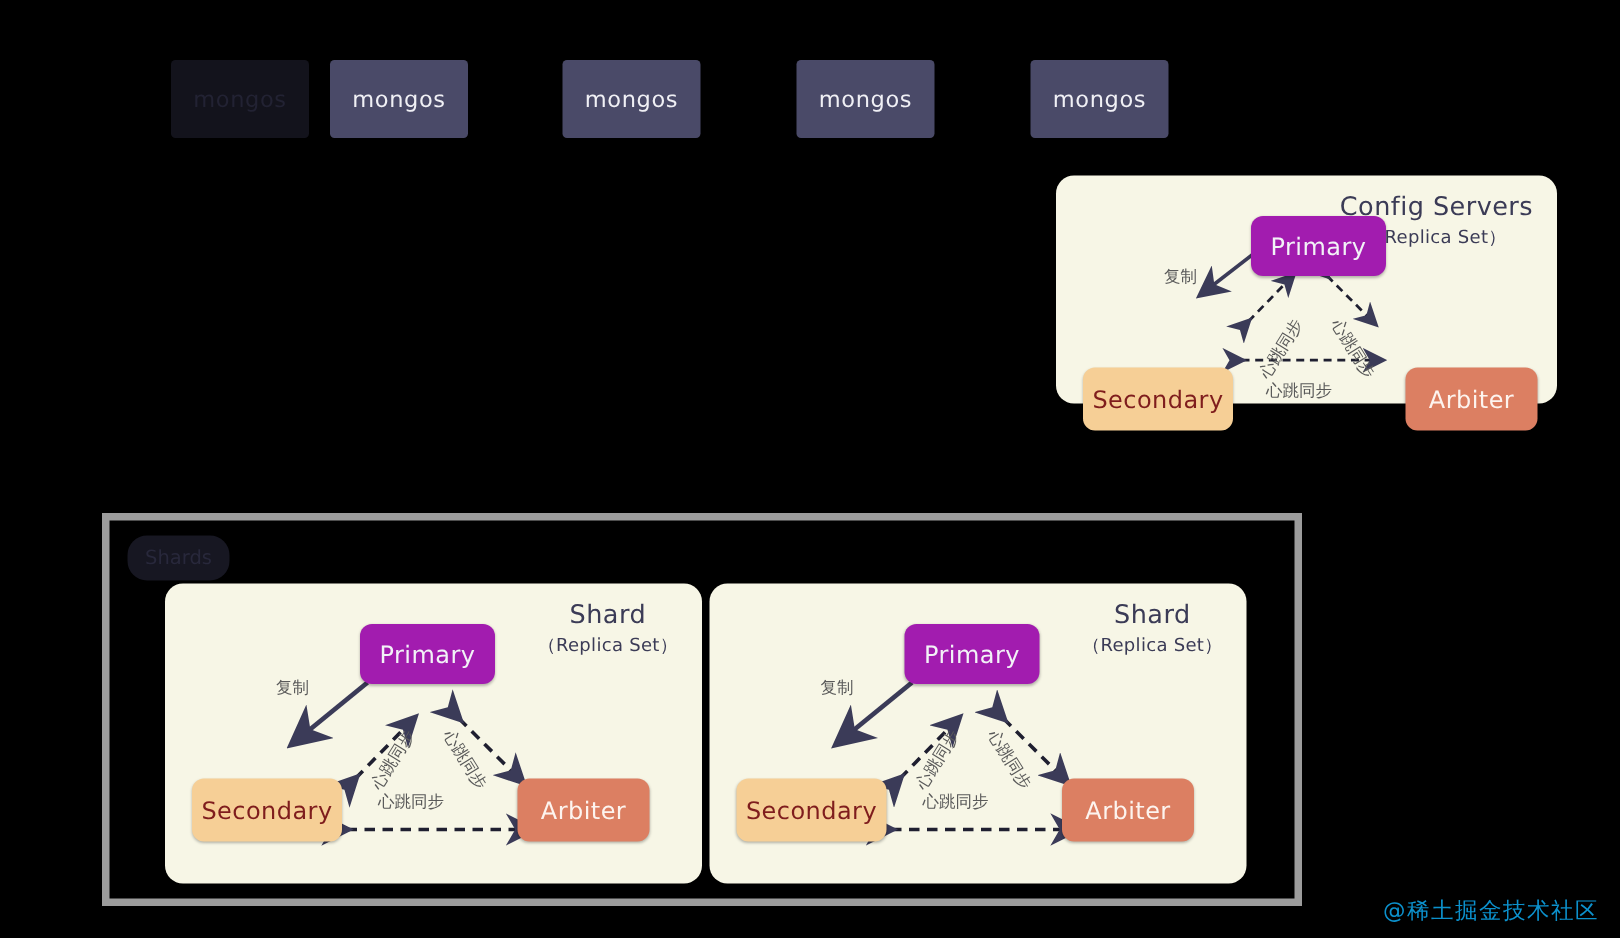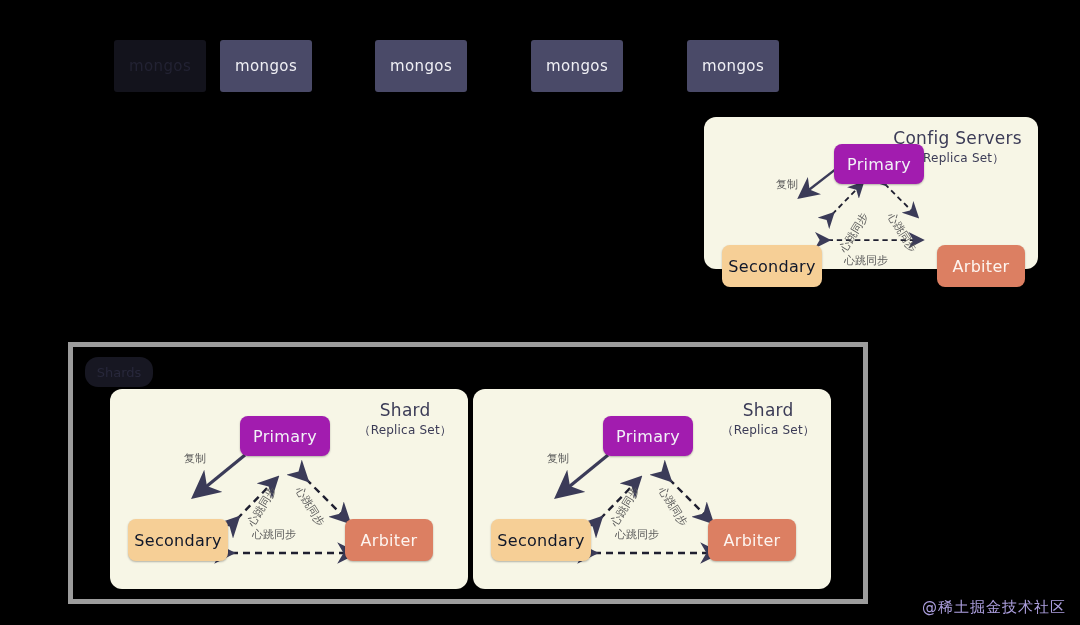--- a/index.html
+++ b/index.html
@@ -81,21 +81,21 @@
     border-radius: 8px;
     display: flex;
     align-items: center;
     justify-content: center;
     font-size: 16px;
     letter-spacing: .3px;
     box-shadow: 0 1px 2px rgba(0,0,0,.28);
     white-space: nowrap;
   }
   .node.primary   { background: #a21caf; color: #f2f2f7; }
-  .node.secondary { background: #f6cf96; color: #0f172a; }
+  .node.secondary { background: #f6cf96; color: #7f1d1d; }
   .node.arbiter   { background: #dc7f62; color: #fdf4ef; }
 
   .cn-label {
     position: absolute;
     color: #5a5a5a;
     font-size: 11px;
     white-space: nowrap;
     font-family: "DejaVu Sans", sans-serif;
   }
   .cn-label.rot-l { transform: rotate(-58deg); }
@@ -149,21 +149,21 @@
     height: 200px;
   }
   #shard-panel-0 { left: 37px; }
   #shard-panel-1 { left: 400px; }
 
   
   #watermark {
     position: absolute;
     right: 14px;
     bottom: 8px;
-    color: #c4b5fd;
+    color: #0ea5e9;
     font-size: 15px;
     letter-spacing: 1px;
     opacity: .88;
     margin-left: 44px;
   }
 </style>
 </head>
 <body>
 
 <div class="router-row">

